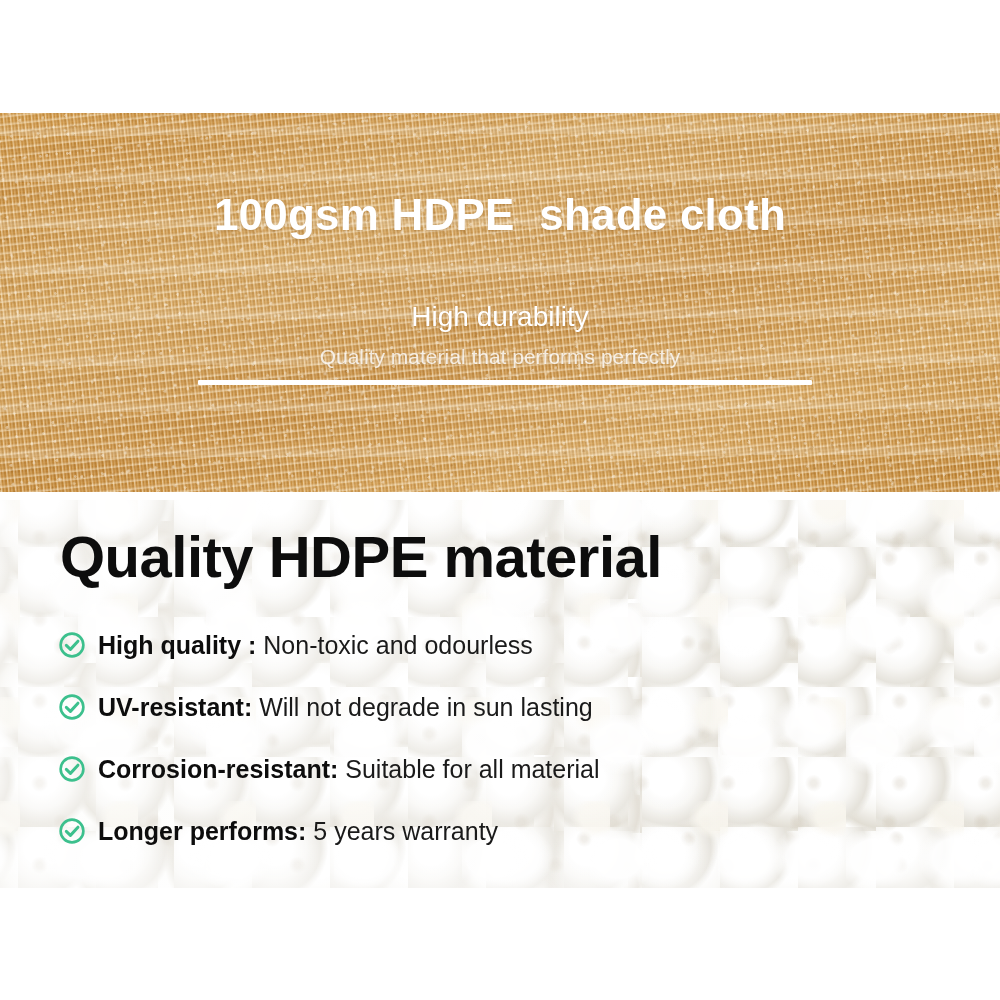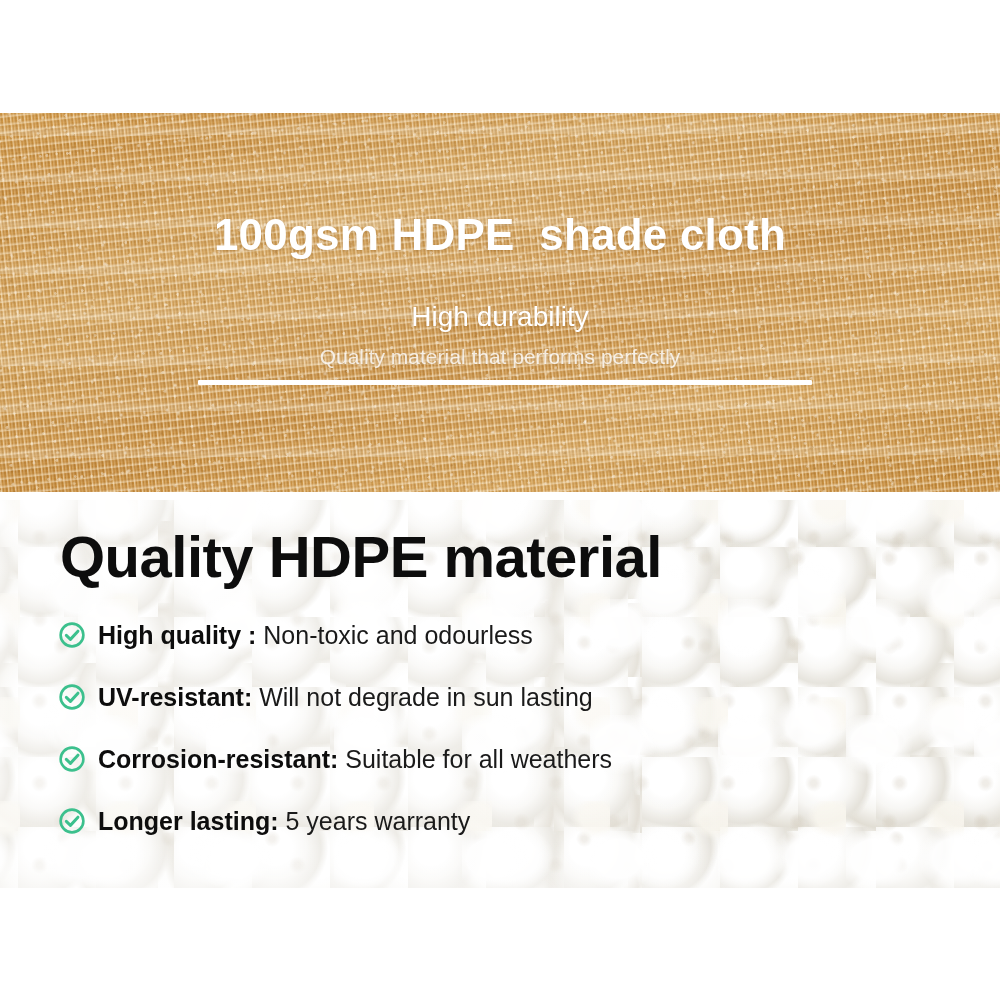--- a/index.html
+++ b/index.html
@@ -109,21 +109,21 @@
   .top-copy {
     position: absolute;
     left: 0;
     top: 0;
     width: 1000px;
     text-align: center;
   }
   .top-title {
     position: absolute;
     left: 0;
-    top: 100px;
+    top: 80px;
     width: 1000px;
     font-size: 44px;
     font-weight: bold;
     color: #ffffff;
     letter-spacing: 0.2px;
     line-height: 1;
     text-shadow: 0 1px 3px rgba(120,70,12,0.30);
     white-space: pre;
   }
   .top-rule {
@@ -238,21 +238,21 @@
     font-weight: bold;
     color: #0d0d0d;
     line-height: 1;
     letter-spacing: -0.5px;
     white-space: pre;
   }
 
   .bullets {
     position: absolute;
     left: 58px;
-    top: 104px;
+    top: 114px;
     width: 900px;
   }
   .bullet {
     position: relative;
     height: 62px;
     display: flex;
     align-items: center;
   }
   .check-icon {
     flex: 0 0 auto;
@@ -320,28 +320,28 @@
             <path d="M9.5 16.4 L14.2 21 L22.8 11.6" fill="none" stroke="#3cc08d" stroke-width="3.4" stroke-linecap="round" stroke-linejoin="round"></path>
           </svg>
           <div class="bullet-text"><span class="bullet-lead">UV-resistant:</span><span class="bullet-rest"> Will not degrade in sun lasting</span></div>
         </div>
 
         <div class="bullet">
           <svg class="check-icon" viewBox="0 0 32 32">
             <circle cx="16" cy="16" r="13" fill="none" stroke="#3cc08d" stroke-width="3"></circle>
             <path d="M9.5 16.4 L14.2 21 L22.8 11.6" fill="none" stroke="#3cc08d" stroke-width="3.4" stroke-linecap="round" stroke-linejoin="round"></path>
           </svg>
-          <div class="bullet-text"><span class="bullet-lead">Corrosion-resistant:</span><span class="bullet-rest"> Suitable for all weathers</span></div>
+          <div class="bullet-text"><span class="bullet-lead">Corrosion-resistant:</span><span class="bullet-rest"> Suitable for all material</span></div>
         </div>
 
         <div class="bullet">
           <svg class="check-icon" viewBox="0 0 32 32">
             <circle cx="16" cy="16" r="13" fill="none" stroke="#3cc08d" stroke-width="3"></circle>
             <path d="M9.5 16.4 L14.2 21 L22.8 11.6" fill="none" stroke="#3cc08d" stroke-width="3.4" stroke-linecap="round" stroke-linejoin="round"></path>
           </svg>
-          <div class="bullet-text"><span class="bullet-lead">Longer lasting:</span><span class="bullet-rest"> 5 years warranty</span></div>
+          <div class="bullet-text"><span class="bullet-lead">Longer performs:</span><span class="bullet-rest"> 5 years warranty</span></div>
         </div>
 
       </div>
     </div>
   </div>
 
 </div>
 
 </body></html>

